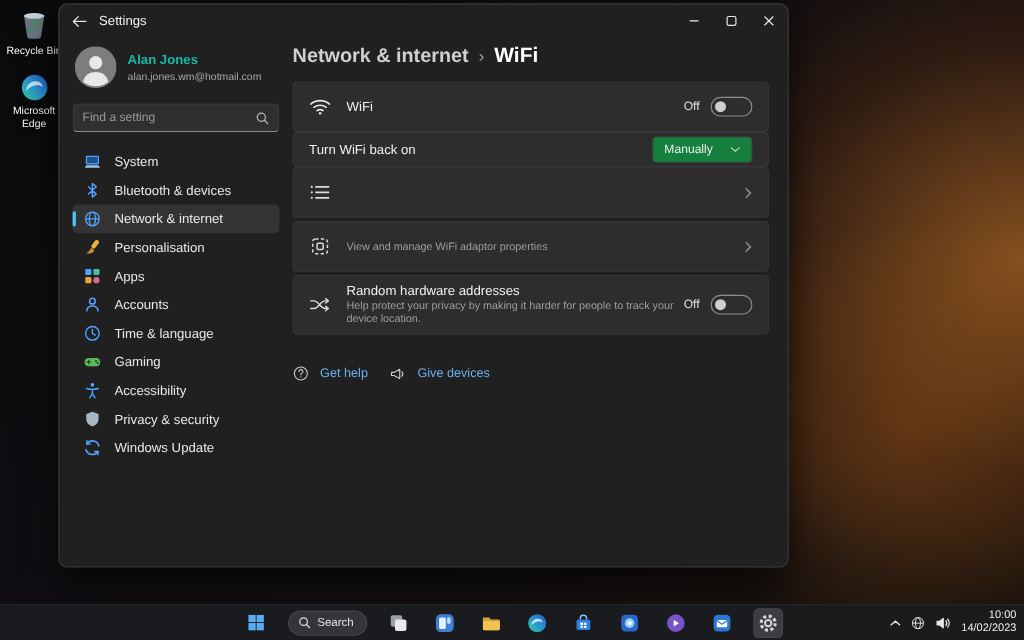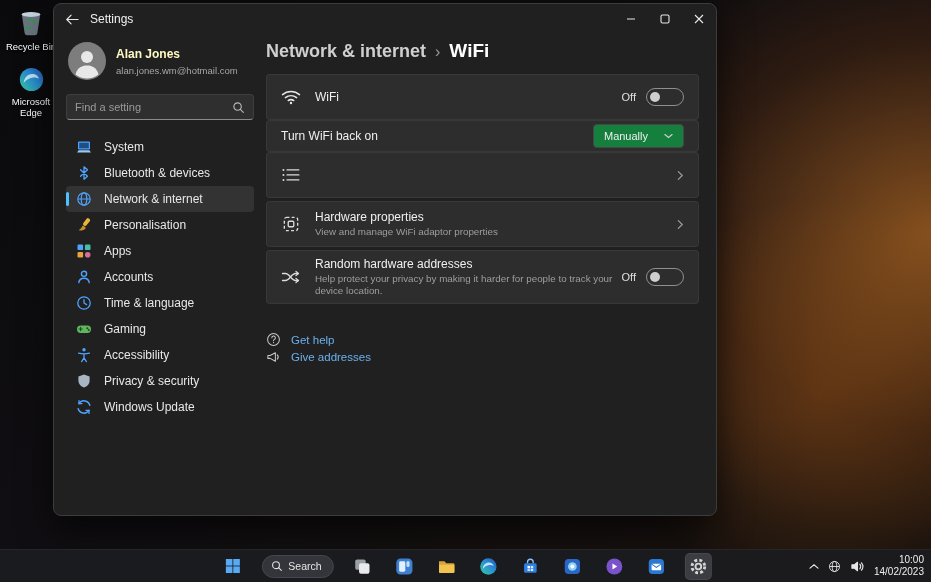--- a/index.html
+++ b/index.html
@@ -26,21 +26,21 @@
     border:1px solid #3c3c3c;border-radius:8px;box-shadow:0 14px 34px rgba(0,0,0,.65);overflow:hidden}
   .titlebar{position:absolute;top:0;left:0;right:0;height:30px;display:flex;align-items:center;color:#fff}
   .back-btn{width:36px;height:100%;display:flex;align-items:center;justify-content:center}
   .tb-title{font-size:12px;color:#f0f0f0}
   .tb-controls{margin-left:auto;display:flex;height:100%}
   .tb-btn{width:34px;height:100%;display:flex;align-items:center;justify-content:center}
 
   
   .sidebar{position:absolute;top:30px;left:0;bottom:0;width:212px;padding:6px 12px 0}
   .profile{display:flex;align-items:center;gap:10px;padding:2px 2px 0}
-  .profile-name{font-size:12px;font-weight:700;color:#fef9c3}
+  .profile-name{font-size:12px;font-weight:700;color:#14b8a6}
   .profile-email{font-size:9.5px;color:#a6a6a6;margin-top:4px}
   .searchbox{margin-top:14px;display:flex;align-items:center;height:26px;background:#2f2f2f;
     border:1px solid #3e3e3e;border-bottom:1px solid #8a8a8a;border-radius:4px;padding:0 8px}
   .search-input{flex:1;background:transparent;border:none;outline:none;color:#d8d8d8;font-size:11px}
   .search-input::placeholder{color:#9a9a9a}
   .nav{margin-top:14px;display:flex;flex-direction:column}
   .nav-item{position:relative;display:flex;align-items:center;gap:12px;height:26px;padding:0 10px;
     border-radius:4px;font-size:12px;color:#e8e8e8}
   .nav-item.selected{background:#333333}
   .nav-item.selected::before{content:"";position:absolute;left:0;top:6px;bottom:6px;width:3px;border-radius:2px;background:#4cc2ff}
@@ -59,21 +59,21 @@
   .h46{height:46px}.h32{height:32px}.h54{height:54px}
   .card-icon{width:20px;margin-right:14px;flex:none}
   .card-title{font-size:12px;color:#f0f0f0}
   .card-sub{font-size:9.8px;color:#9e9e9e;margin-top:2px;max-width:310px;line-height:12px}
   .card-right{margin-left:auto;display:flex;align-items:center;gap:10px}
   .toggle-label{font-size:11px;color:#e0e0e0}
   .toggle{width:38px;height:18px;border:1px solid #8f8f8f;border-radius:10px;position:relative;background:transparent}
   .toggle .knob{position:absolute;left:3px;top:3px;width:10px;height:10px;border-radius:50%;background:#cfcfcf}
   .dropdown{display:flex;align-items:center;gap:16px;background:#15803d;border:1px solid #464646;
     border-radius:4px;padding:5px 10px;font-size:11px;color:#eee}
-  .links{margin-top:28px;display:flex;flex-direction:column;gap:2px}
+  .links{margin-top:28px;display:flex;flex-direction:row;gap:20px}
   .link-row{display:flex;align-items:center;gap:10px}
   .link{font-size:11.5px;color:#6ab0ee}
 
   
   .taskbar{position:absolute;left:0;right:0;bottom:0;height:33px;background:rgba(27,28,31,.96);
     border-top:1px solid rgba(255,255,255,.05)}
   .tb-center{position:absolute;left:50%;top:0;bottom:0;transform:translateX(-50%);display:flex;align-items:center;gap:15px}
   .tb-slot{width:27px;height:27px;border-radius:5px;display:flex;align-items:center;justify-content:center;flex:none}
   .tb-slot.active{background:#3c3d42;box-shadow:inset 0 0 0 1px rgba(255,255,255,.06)}
   .search-pill{height:23px;padding:0 11px 0 8px;border-radius:12px;background:#34353a;border:1px solid #46474c;
@@ -332,21 +332,20 @@
       </div>
 
       <div class="card h46 mt3" data-interactable="true">
         <span class="card-icon" data-interactable="false">
           <svg viewBox="0 0 18 18" fill="none" stroke="#dcdcdc" stroke-width="1.2">
               <rect x="3" y="3" width="12" height="12" rx="2" stroke-dasharray="2.6 2"></rect>
               <rect x="6.5" y="6.5" width="5" height="5" rx="1"></rect>
             </svg>
         </span>
         <span>
-          <div class="card-title" data-interactable="false">Hardware properties</div>
           <div class="card-sub" data-interactable="false">View and manage WiFi adaptor properties</div>
         </span>
         <span class="card-right">
           <svg width="7" height="11" viewBox="0 0 8 12" fill="none" stroke="#9c9c9c" stroke-width="1.4" stroke-linecap="round" stroke-linejoin="round">
               <path d="M1.5 1.5 6 6l-4.5 4.5"></path>
             </svg>
         </span>
       </div>
 
       <div class="card h54 mt3" data-interactable="false">
@@ -382,21 +381,21 @@
         </span>
         <span class="link" data-interactable="true">Get help</span>
       </div>
       <div class="link-row" data-interactable="false">
         <span data-interactable="false">
           <svg width="15" height="15" viewBox="0 0 16 16" fill="none" stroke="#c9c9c9" stroke-width="1.1" stroke-linejoin="round">
               <path d="M2 7v3h2.4l5.6 3V4L4.4 7Z"></path>
               <path d="M12 6.2a3.4 3.4 0 0 1 0 4.6" stroke-linecap="round"></path>
             </svg>
         </span>
-        <span class="link" data-interactable="true">Give addresses</span>
+        <span class="link" data-interactable="true">Give devices</span>
       </div>
     </div>
   </div>
 </div>
 
 <div class="taskbar" data-interactable="false">
   <div class="tb-center">
     <span class="tb-slot" data-interactable="true">
       <svg width="16" height="16" viewBox="0 0 16 16">
           <rect x="1" y="1" width="6.6" height="6.6" fill="#58aaf2"></rect>

